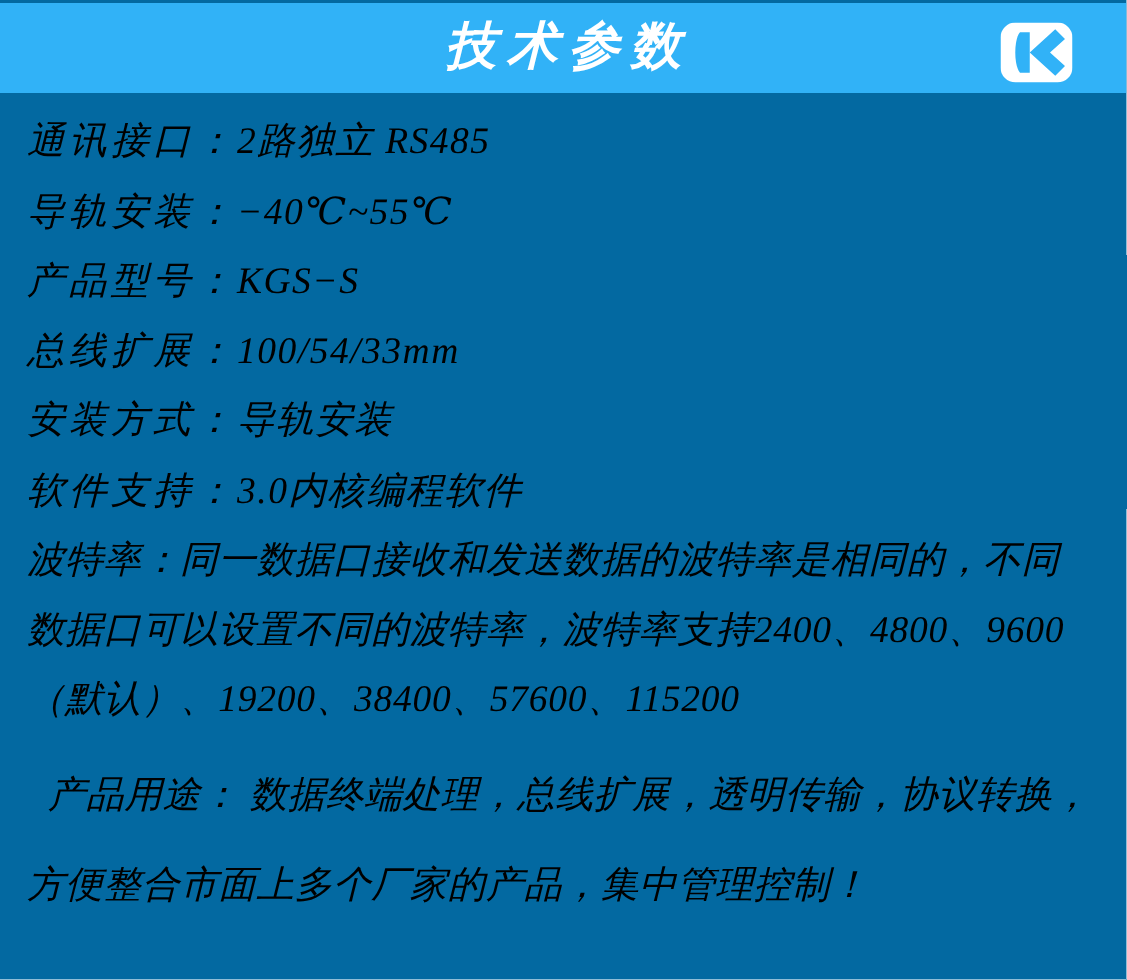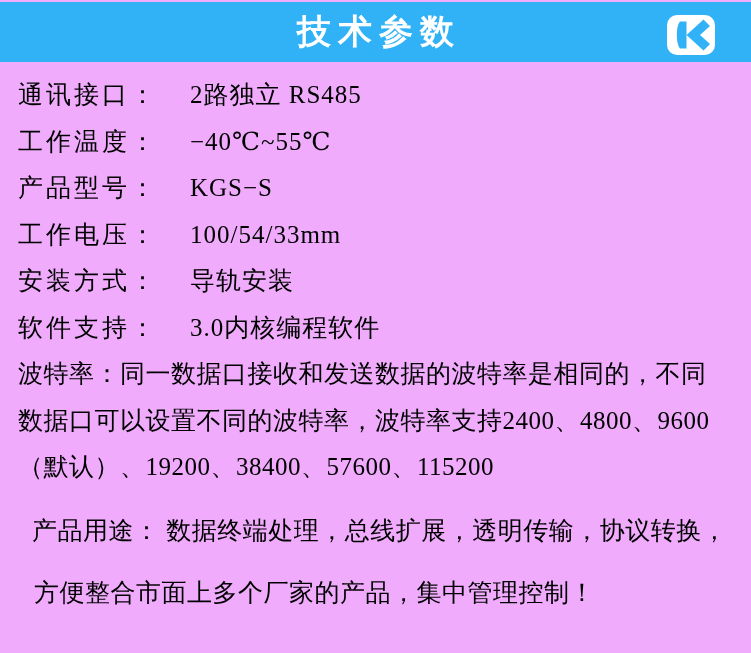--- a/index.html
+++ b/index.html
@@ -1,23 +1,24 @@
 <!DOCTYPE html>
 <html><head>
 <meta charset="utf-8">
 <style>
   html, body { margin: 0; padding: 0; background: #ffffff; }
   .page {
     position: relative;
     width: 751px;
     height: 653px;
-    background: #f0abfc;
+    background: #0369a1;
     overflow: hidden;
     font-family: "Liberation Serif", "DejaVu Serif", serif;
     color: #000000;
+    font-style: italic;
   }
   .titlebar {
     position: relative;
     margin-top: 2px;
     height: 60px;
     background: #31b2f7;
     display: flex;
     align-items: center;
     justify-content: center;
   }
@@ -44,21 +45,21 @@
     height: 46.5px;
     line-height: 46.5px;
     font-size: 25px;
     white-space: nowrap;
   }
   .spec-label {
     letter-spacing: 3px;
     text-align: center;
   }
   .spec-value {
-    margin-left: 32px;
+    margin-left: 0;
     letter-spacing: 1px;
   }
   .para-line {
     font-size: 25px;
     letter-spacing: 0.5px;
   }
   .para-gap {
     height: 3px;
   }
 </style>
@@ -79,46 +80,46 @@
   </header>
 
   <main class="content">
 
     <div class="spec-row">
       <span class="spec-label">通讯接口：</span><span class="spec-value">2路独立 RS485</span>
     </div>
 
 
     <div class="spec-row">
-      <span class="spec-label">工作温度：</span><span class="spec-value">−40℃~55℃</span>
+      <span class="spec-label">导轨安装：</span><span class="spec-value">−40℃~55℃</span>
     </div>
 
     <div class="spec-row">
       <span class="spec-label">产品型号：</span><span class="spec-value">KGS−S</span>
     </div>
 
     <div class="spec-row">
-      <span class="spec-label">工作电压：</span><span class="spec-value">100/54/33mm</span>
+      <span class="spec-label">总线扩展：</span><span class="spec-value">100/54/33mm</span>
     </div>
 
     <div class="spec-row">
       <span class="spec-label">安装方式：</span><span class="spec-value">导轨安装</span>
     </div>
 
     <div class="spec-row">
       <span class="spec-label">软件支持：</span><span class="spec-value">3.0内核编程软件</span>
     </div>
 
     <div>
       <p class="para-line" style="margin:0">波特率：同一数据口接收和发送数据的波特率是相同的，不同</p>
       <p class="para-line" style="margin:0">数据口可以设置不同的波特率，波特率支持2400、4800、9600</p>
       <p class="para-line" style="margin:0">（默认）、19200、38400、57600、115200</p>
     </div>
 
     <div class="para-gap"></div>
 
     <div>
       <p class="para-line" style="margin:14px">产品用途： 数据终端处理，总线扩展，透明传输，协议转换，</p>
-      <p class="para-line" style="margin:16px">方便整合市面上多个厂家的产品，集中管理控制！</p>
+      <p class="para-line" style="margin:0">方便整合市面上多个厂家的产品，集中管理控制！</p>
     </div>
 
   </main>
 </div>
 
 </body></html>

